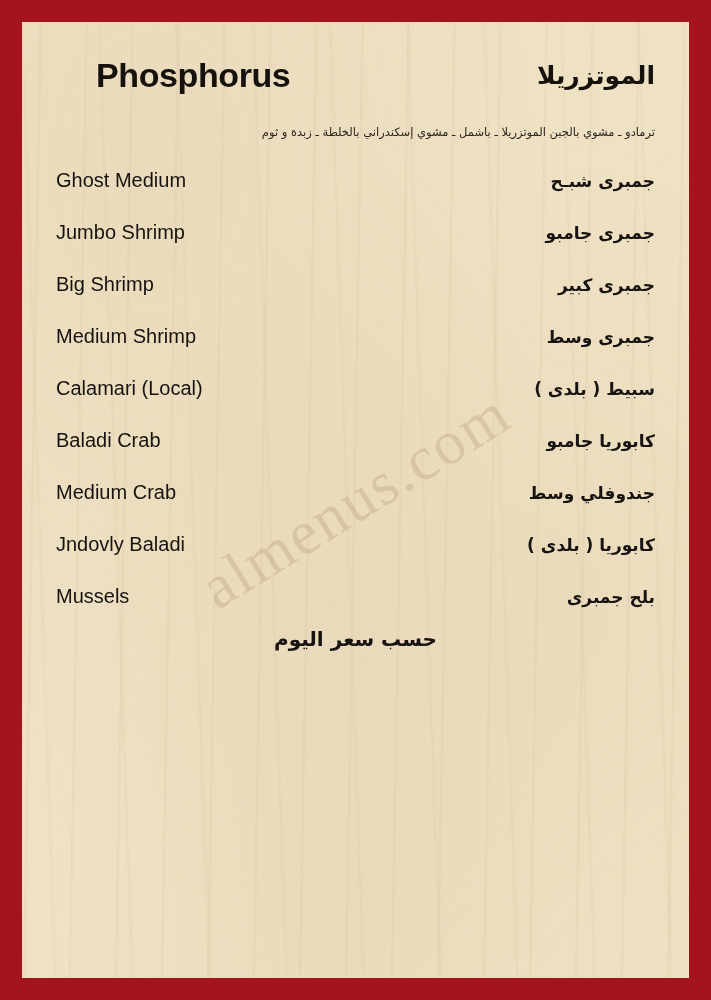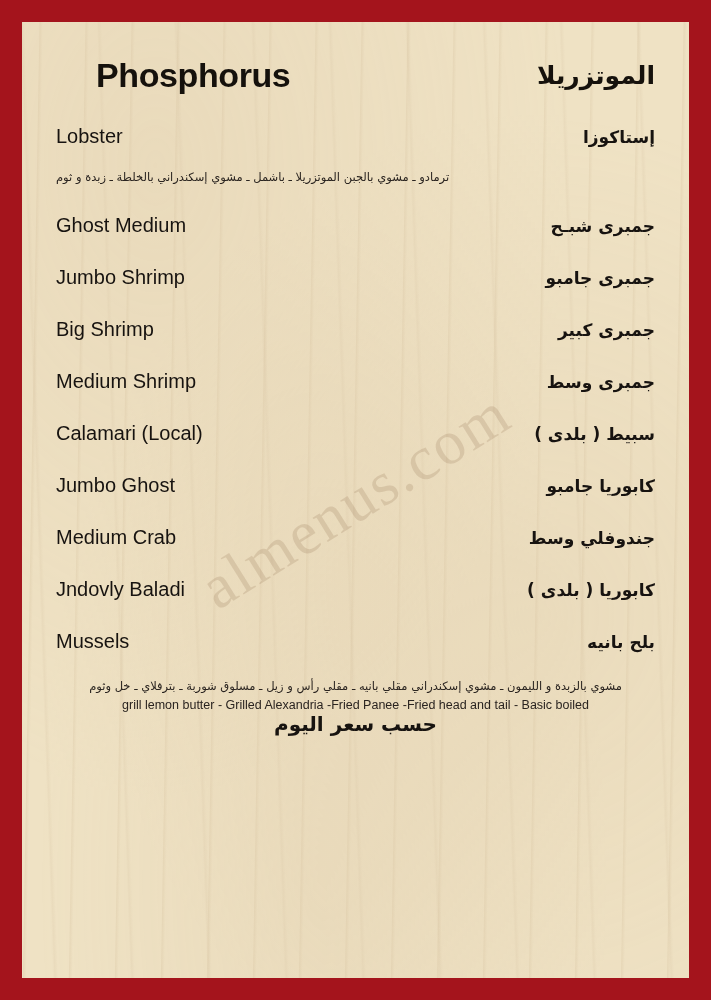--- a/index.html
+++ b/index.html
@@ -95,21 +95,21 @@
     font-weight: 500;
   }
   .item-ar {
     font-size: 17px;
     color: #171310;
     direction: rtl;
     font-weight: bold;
     font-family: "DejaVu Sans", sans-serif;
   }
   .sub-note {
-    text-align: left;
+    text-align: right;
     direction: rtl;
     font-size: 11.5px;
     color: #2a2420;
     font-family: "DejaVu Sans", sans-serif;
     margin: 22px 0 30px 0;
     letter-spacing: 0.2px;
   }
   .spacer-lg { height: 10px; }
   .footer-block {
     margin-top: 26px;
@@ -145,24 +145,20 @@
       <span>almenus.com</span>
     </div>
 
     <div class="content">
 
       <div class="header-row">
         <div class="title-en">Phosphorus</div>
         <div class="title-ar">الموتزريلا</div>
       </div>
 
-      <div class="item-row">
-        <div class="item-en">Lobster</div>
-        <div class="item-ar">إستاكوزا</div>
-      </div>
 
       <div class="sub-note">ترمادو ـ مشوي بالجبن الموتزريلا ـ باشمل ـ مشوي إسكندراني بالخلطة ـ زبدة و ثوم</div>
 
       <div class="item-row">
         <div class="item-en">Ghost Medium</div>
         <div class="item-ar">جمبرى شبـح</div>
       </div>
       <div class="spacer-lg"></div>
 
       <div class="item-row">
@@ -183,44 +179,40 @@
       </div>
       <div class="spacer-lg"></div>
 
       <div class="item-row">
         <div class="item-en">Calamari (Local)</div>
         <div class="item-ar">سبيط ( بلدى )</div>
       </div>
       <div class="spacer-lg"></div>
 
       <div class="item-row">
-        <div class="item-en">Jumbo Ghost</div>
+        <div class="item-en">Baladi Crab</div>
         <div class="item-ar">كابوريا جامبو</div>
       </div>
       <div class="spacer-lg"></div>
 
       <div class="item-row">
         <div class="item-en">Medium Crab</div>
         <div class="item-ar">جندوفلي وسط</div>
       </div>
       <div class="spacer-lg"></div>
 
       <div class="item-row">
         <div class="item-en">Jndovly Baladi</div>
         <div class="item-ar">كابوريا ( بلدى )</div>
       </div>
       <div class="spacer-lg"></div>
 
       <div class="item-row">
         <div class="item-en">Mussels</div>
-        <div class="item-ar">بلح بانيه</div>
-      </div>
-
-      <div class="footer-block">
-        <div class="footer-ar">مشوي بالزبدة و الليمون ـ مشوي إسكندراني مقلي بانيه ـ مقلي رأس و زيل ـ مسلوق شوربة ـ بترفلاي ـ خل وثوم</div>
-        <div class="footer-en">grill lemon butter - Grilled Alexandria -Fried Panee -Fried head and tail - Basic boiled</div>
-      </div>
+        <div class="item-ar">بلح جمبرى</div>
+      </div>
+
 
       <div class="price-note">حسب سعر اليوم</div>
 
     </div>
   </div>
 </div>
 
 </body></html>

